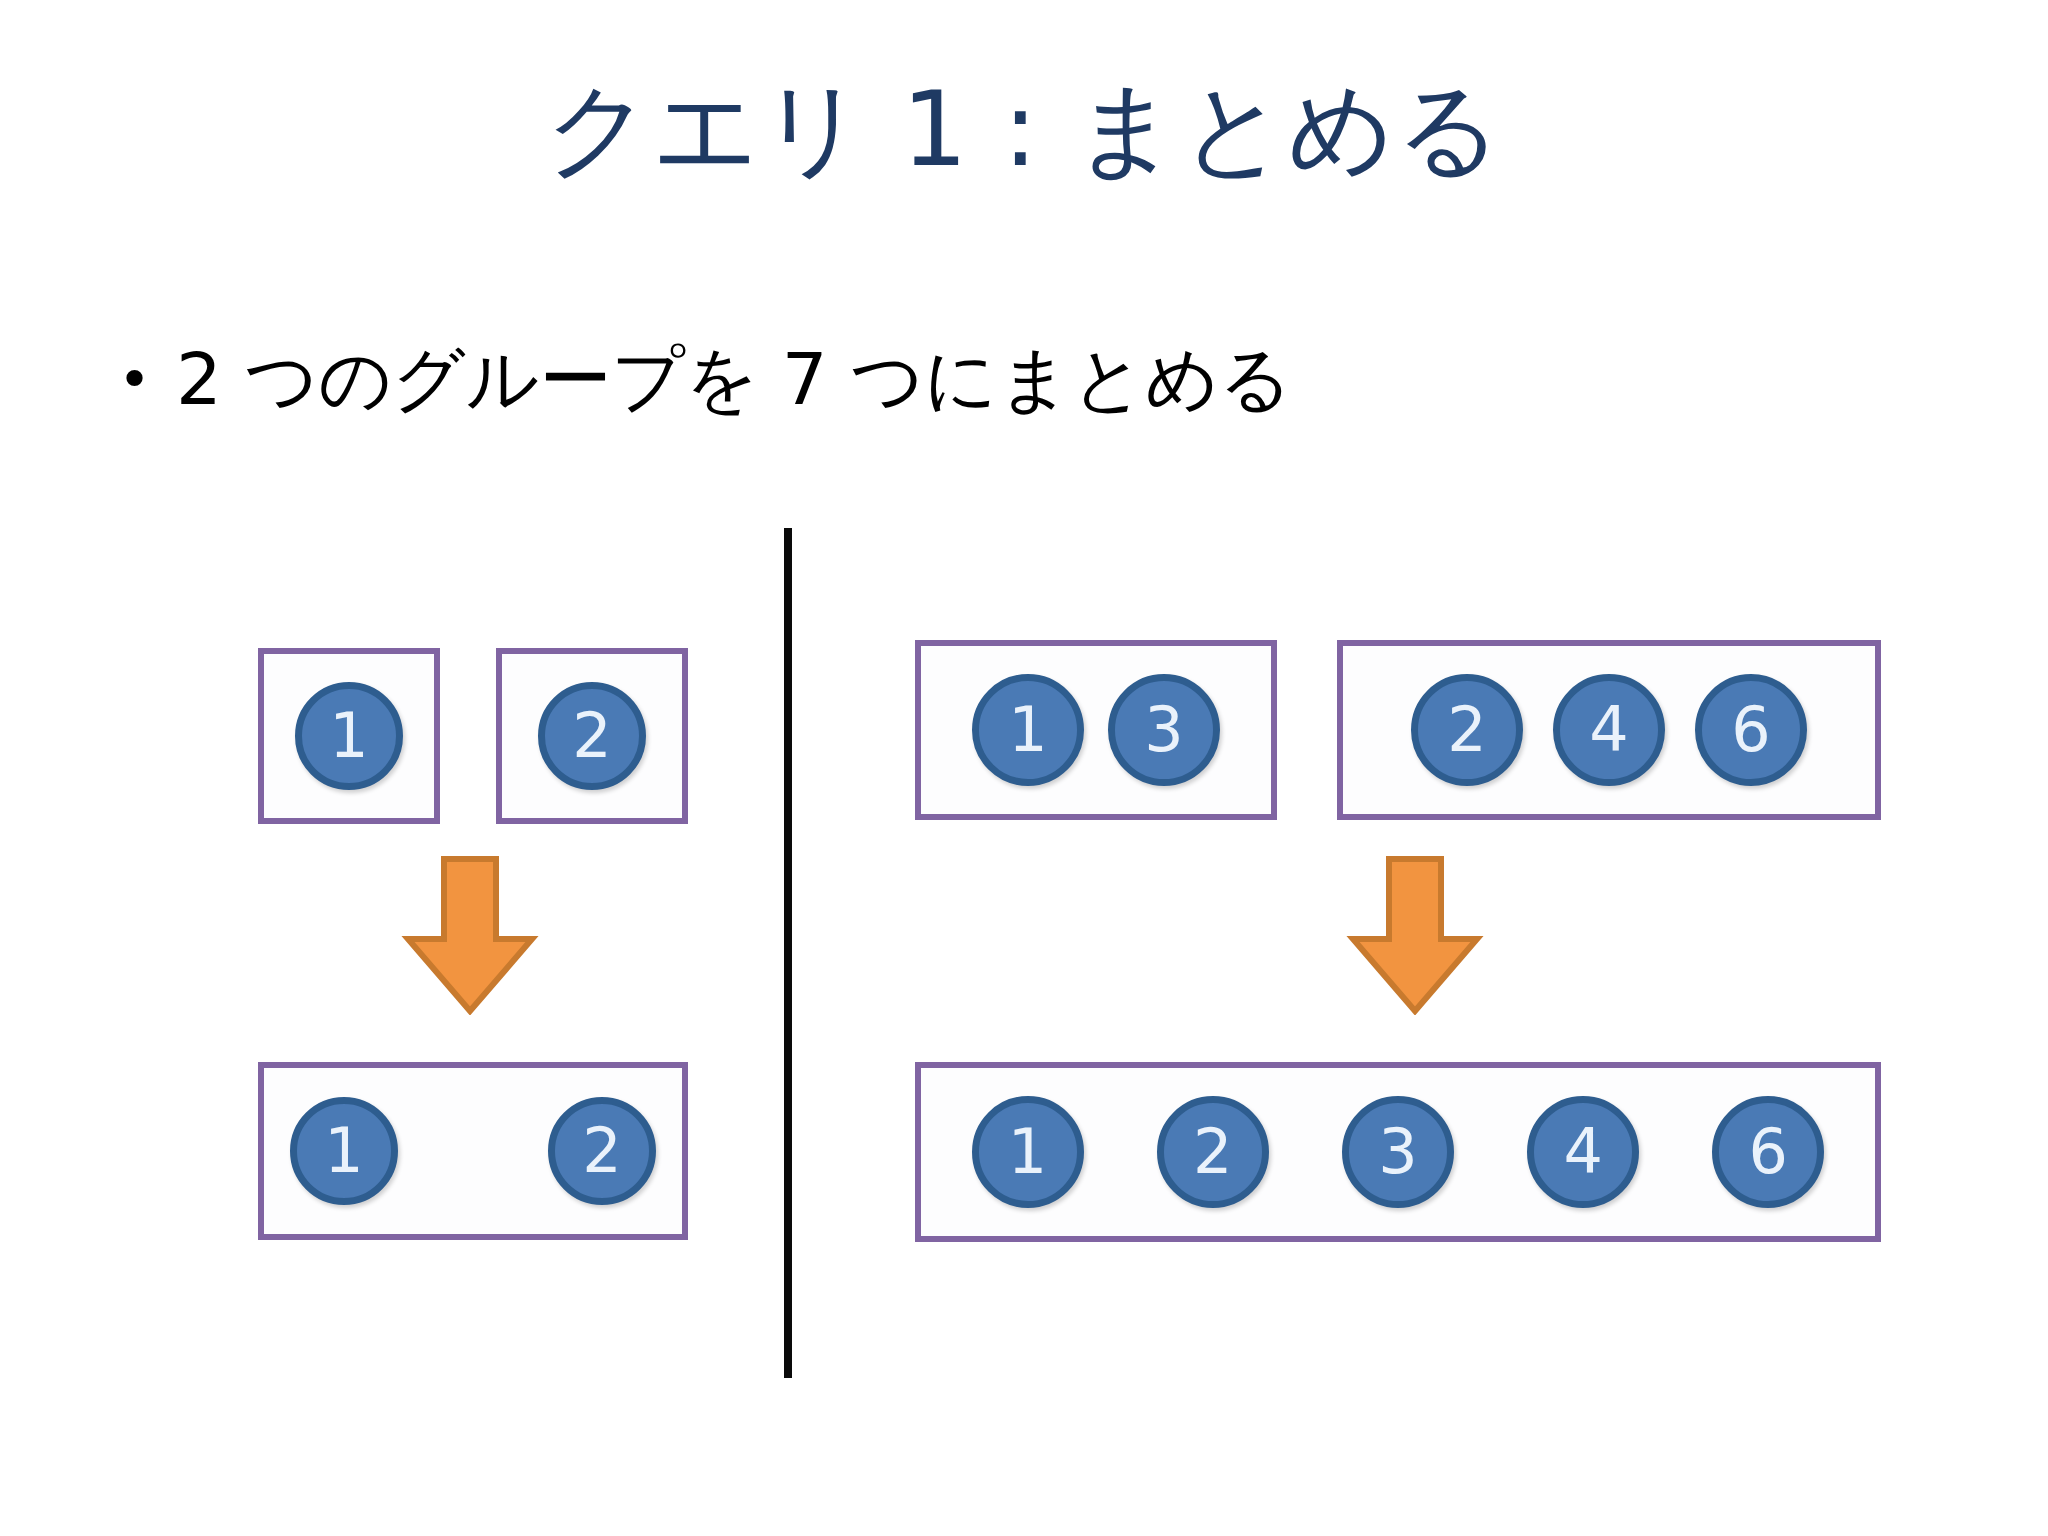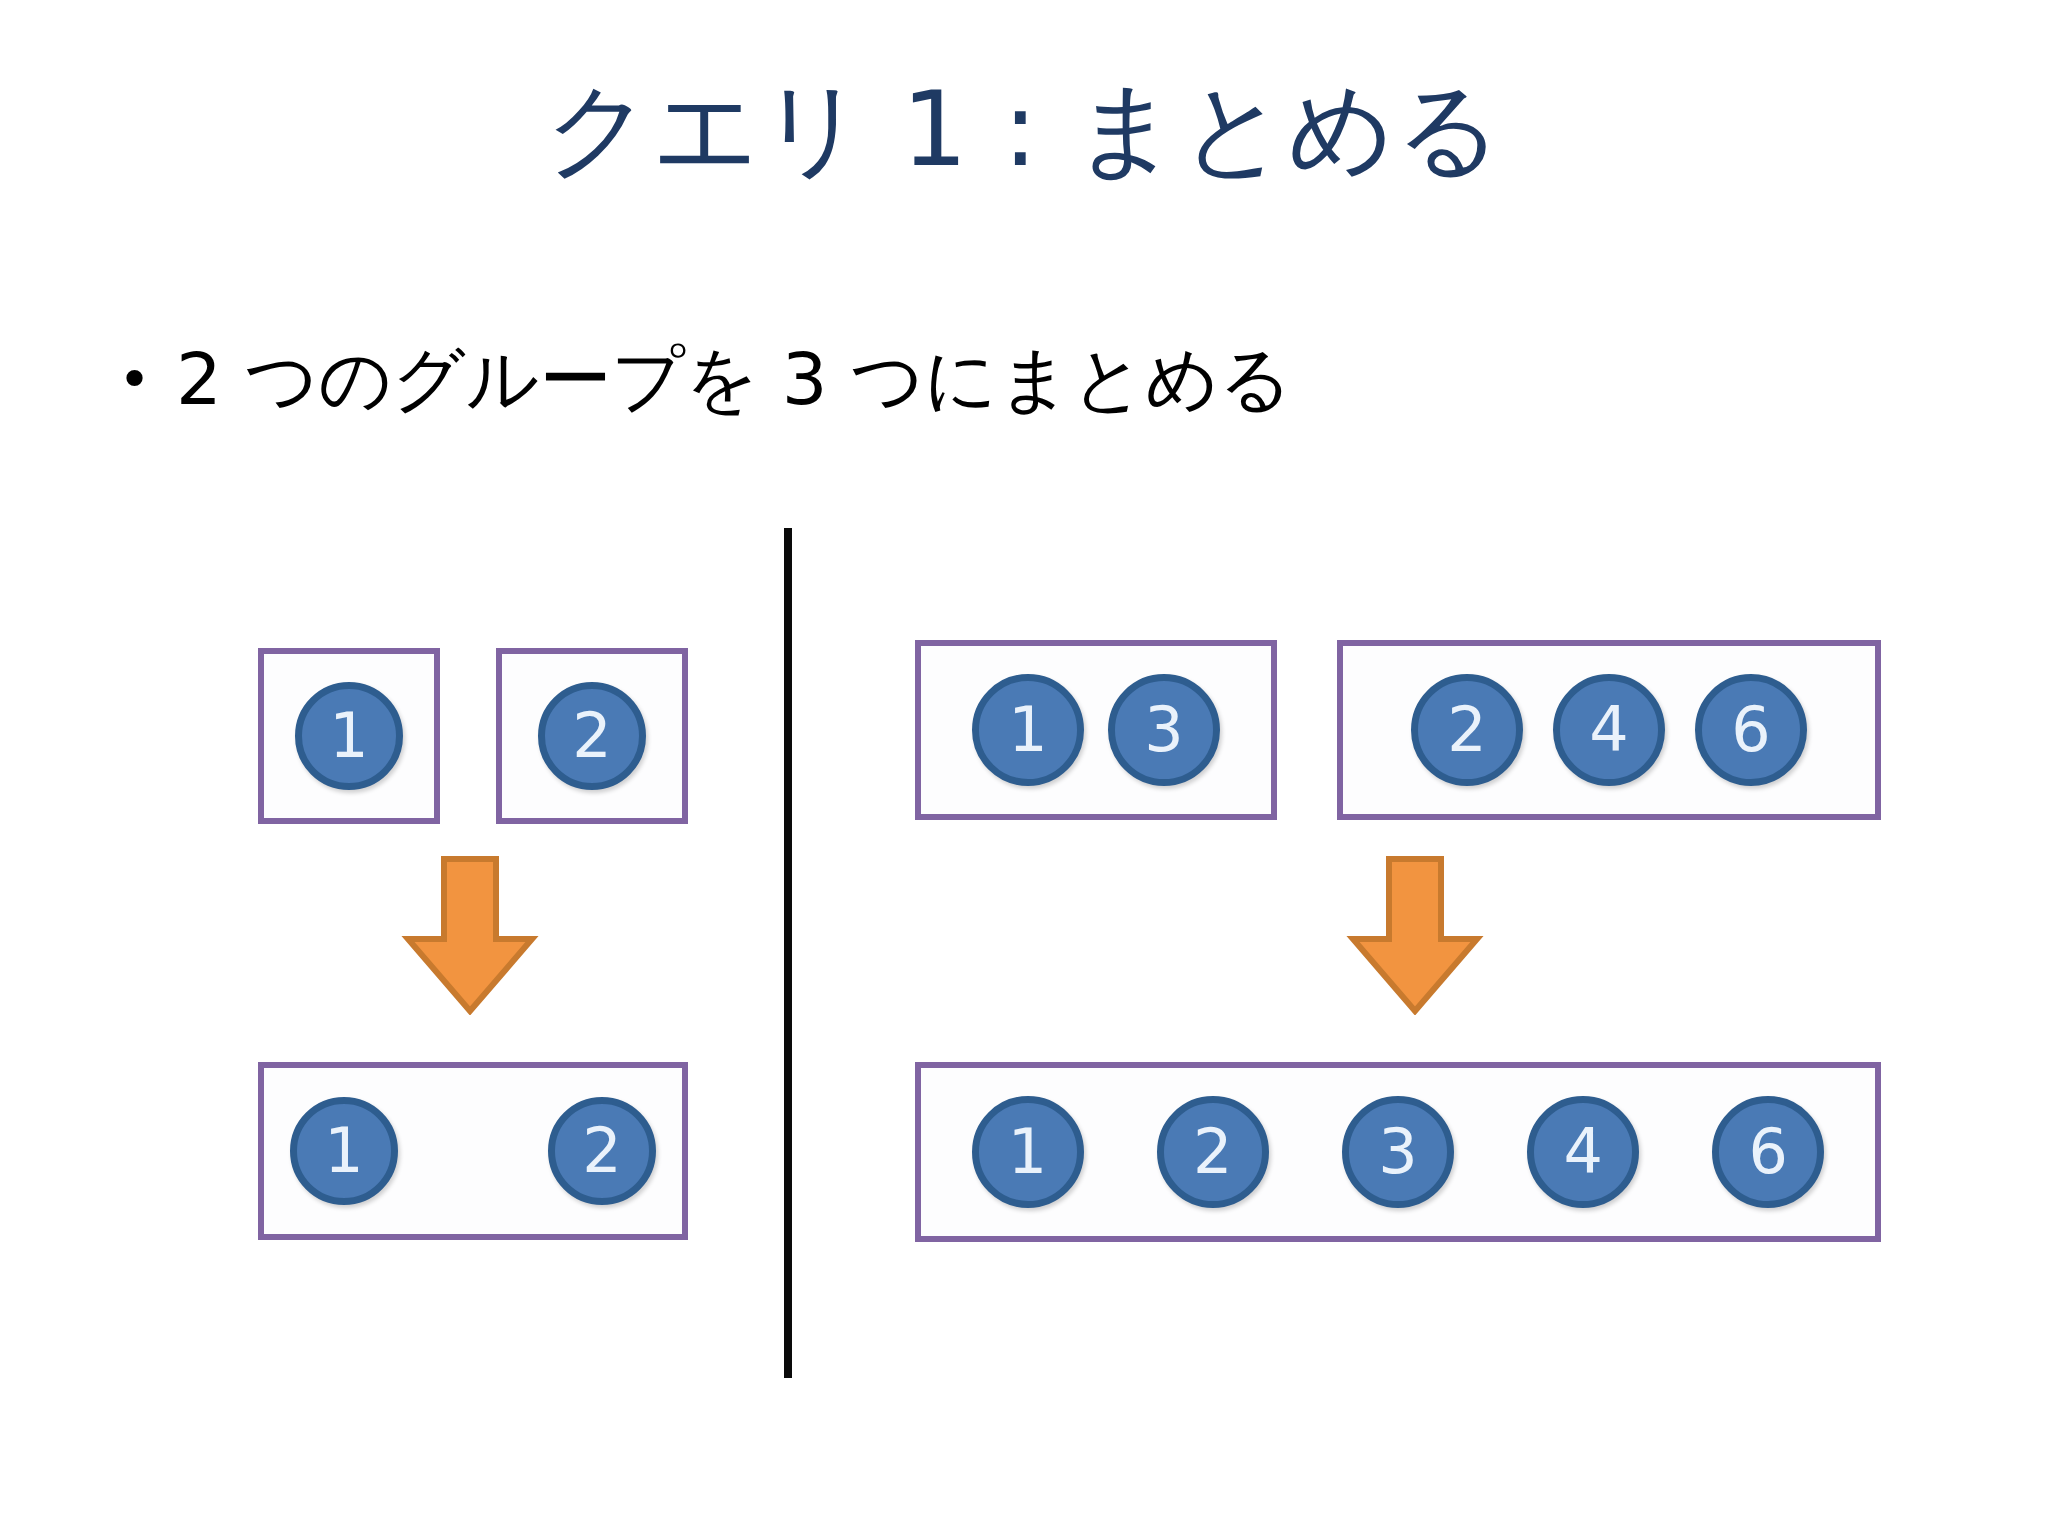--- a/index.html
+++ b/index.html
@@ -120,21 +120,21 @@
 </style>
 </head>
 <body>
 
 <div id="slide">
 
   <div id="slide-title">クエリ 1 : まとめる</div>
 
   <div id="bullet-row">
     <span id="bullet-marker">•</span>
-    <span id="bullet-text">2 つのグループを 3 つにまとめる</span>
+    <span id="bullet-text">2 つのグループを 7 つにまとめる</span>
   </div>
 
   <div id="divider"></div>
 
   <div class="group-box" id="box-left-top-a">
     <div class="token" style="width:108px;height:108px;">1</div>
   </div>
 
   <div class="group-box" id="box-left-top-b">
     <div class="token" style="width:108px;height:108px;">2</div>

